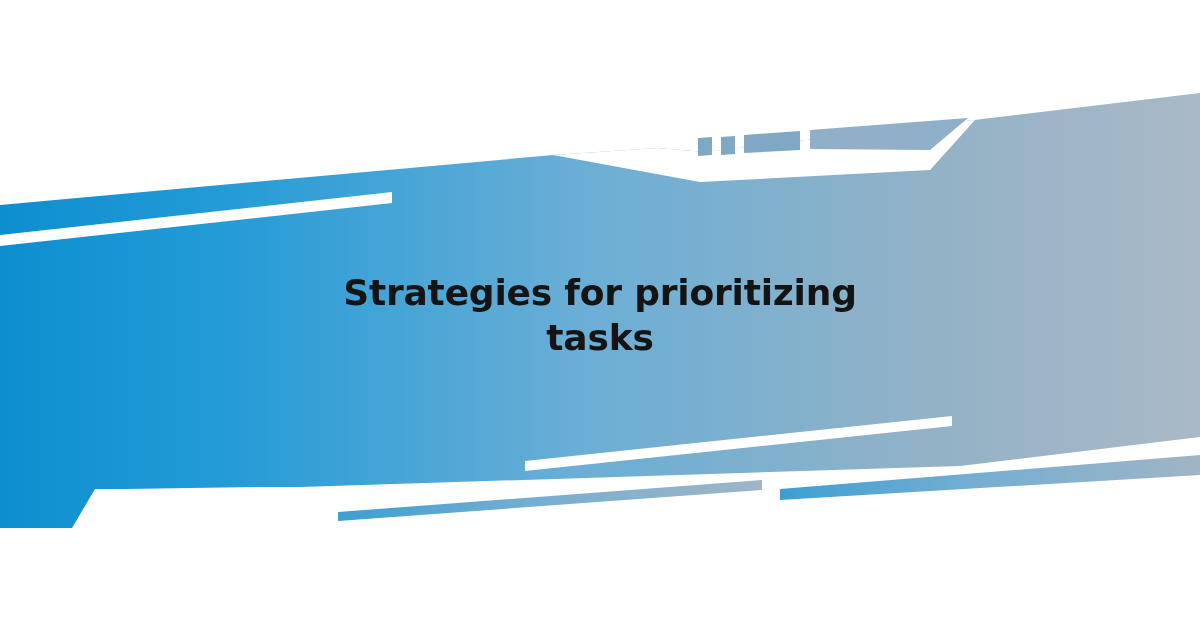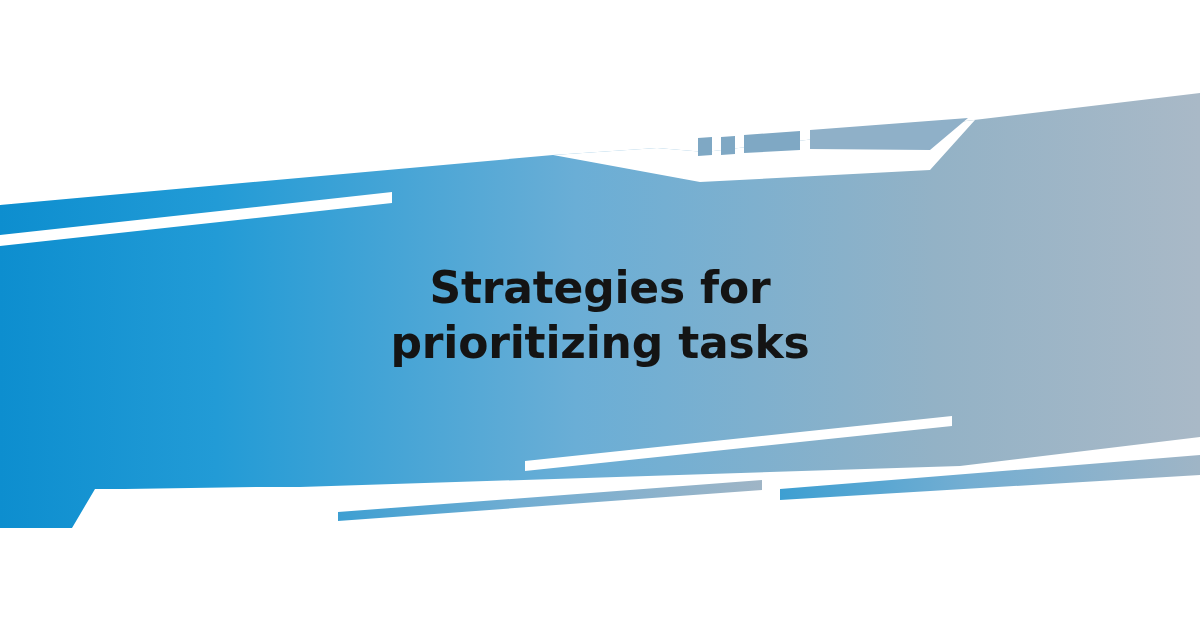--- a/index.html
+++ b/index.html
@@ -35,21 +35,21 @@
     align-items: center;
     justify-content: center;
     pointer-events: none;
   }
   #banner-title {
     width: 620px;
     margin: 0;
     padding: 0;
     text-align: center;
     font-family: "DejaVu Sans", "Liberation Sans", sans-serif;
-    font-size: 44px;
+    font-size: 36px;
     line-height: 1.25;
     font-weight: 700;
     color: #141414;
     letter-spacing: -0.2px;
   }
 </style>
 </head>
 <body>
 
 <div id="banner">

